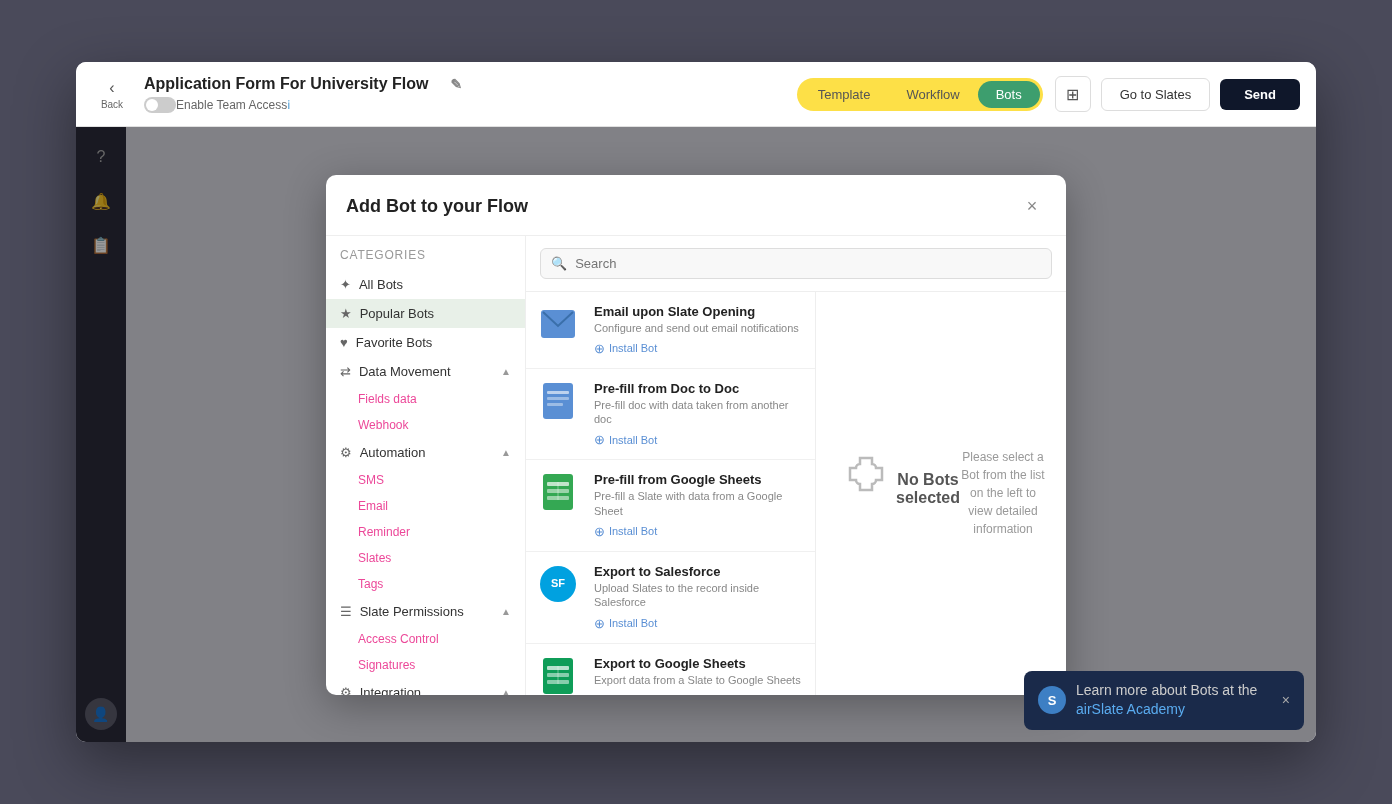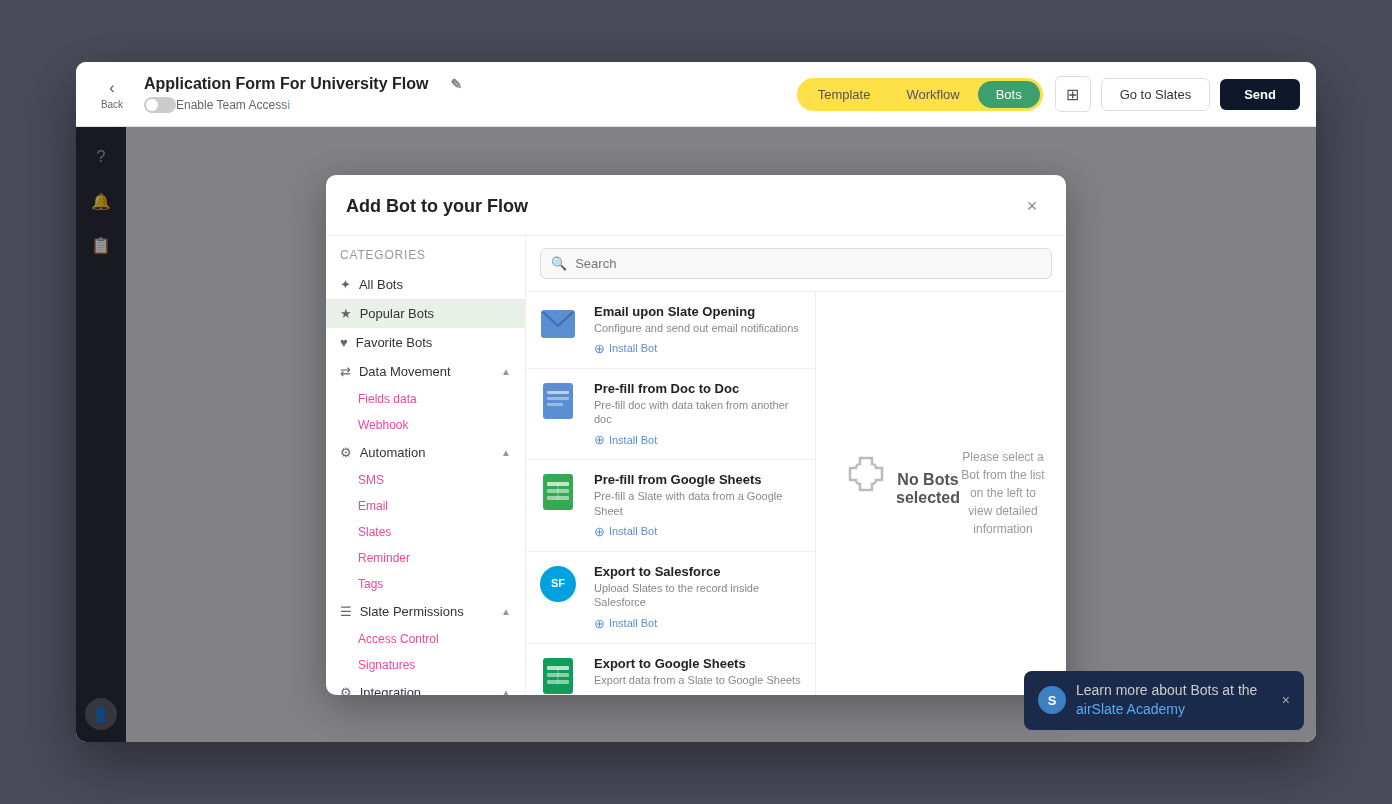--- a/index.html
+++ b/index.html
@@ -565,22 +565,22 @@
             <div class="sub-item">Fields data</div>
             <div class="sub-item">Webhook</div>
 
             <div class="cat-item">
               <span class="cat-icon">⚙</span>
               <span class="cat-label">Automation</span>
               <span class="chevron">▲</span>
             </div>
             <div class="sub-item">SMS</div>
             <div class="sub-item">Email</div>
+            <div class="sub-item">Reminder</div>
             <div class="sub-item">Slates</div>
-            <div class="sub-item">Reminder</div>
             <div class="sub-item">Tags</div>
 
             <div class="cat-item">
               <span class="cat-icon">☰</span>
               <span class="cat-label">Slate Permissions</span>
               <span class="chevron">▲</span>
             </div>
             <div class="sub-item">Access Control</div>
             <div class="sub-item">Signatures</div>
 

